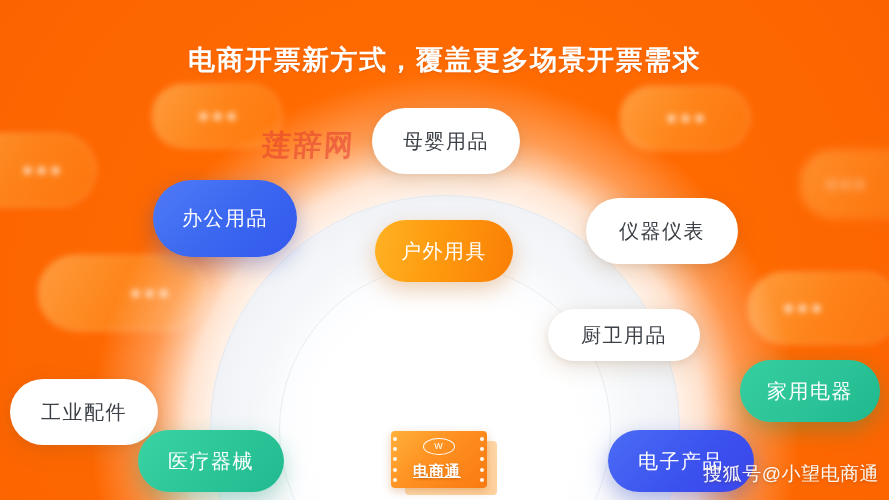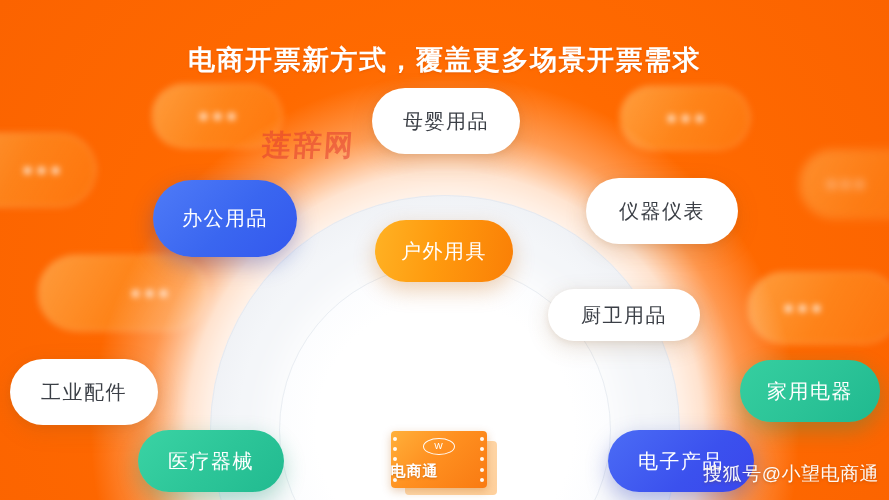--- a/index.html
+++ b/index.html
@@ -69,20 +69,21 @@
     display:flex;align-items:center;justify-content:center;
     border-radius:999px;
     font-size:20px;
     letter-spacing:1.5px;
     white-space:nowrap;
     box-sizing:border-box;
   }
   .pill.white{
     background:#ffffff;color:#3b3f46;
     box-shadow:0 6px 22px rgba(140,90,40,.18), 0 2px 6px rgba(150,100,50,.10);
+    margin-top:20px;
   }
   .pill.blue{
     background:linear-gradient(135deg,#4f7bf7 0%,#3a66f0 55%,#3358ee 100%);
     color:#ffffff;
     box-shadow:0 8px 22px rgba(40,70,190,.35);
   }
   .pill.blue2{
     background:linear-gradient(135deg,#4b6cf5 0%,#3b51ee 60%,#3a46ec 100%);
     color:#ffffff;
     box-shadow:0 8px 22px rgba(40,60,190,.35);
@@ -159,23 +160,24 @@
   }
   .logo .emblem{
     position:absolute;left:50%;top:7px;transform:translateX(-50%);
     width:30px;height:15px;border-radius:50%;
     border:1.4px solid rgba(255,255,255,.95);
     display:flex;align-items:center;justify-content:center;
     font-size:9px;color:#ffffff;line-height:1;
   }
   .logo .brand{
     position:absolute;left:0;right:3px;bottom:7px;
-    color:#ffffff;
+    text-align:center;color:#ffffff;
     font-size:15px;font-weight:bold;letter-spacing:1px;
     text-shadow:0 1px 2px rgba(170,80,5,.5);
+    text-decoration:underline;
   }
 
   
   .wm-red{
     position:absolute;left:262px;top:126px;
     font-size:29px;font-weight:bold;letter-spacing:2px;
     color:rgba(226,60,50,.55);
     transform:skewX(-4deg);
     pointer-events:none;
   }

